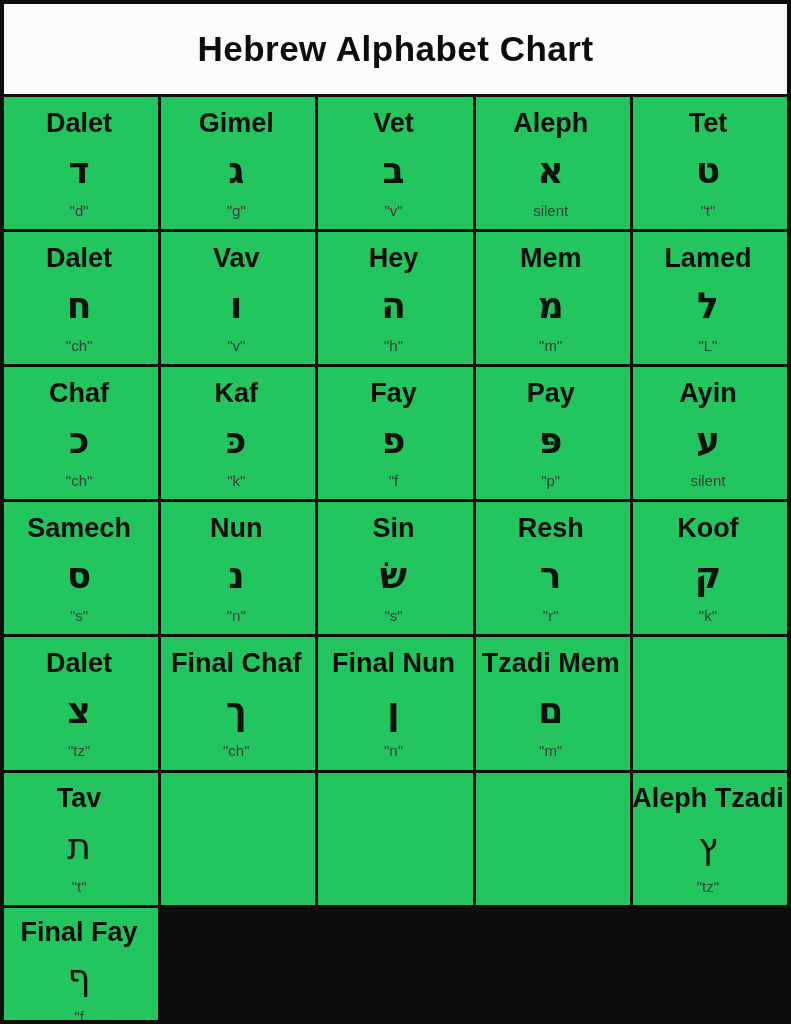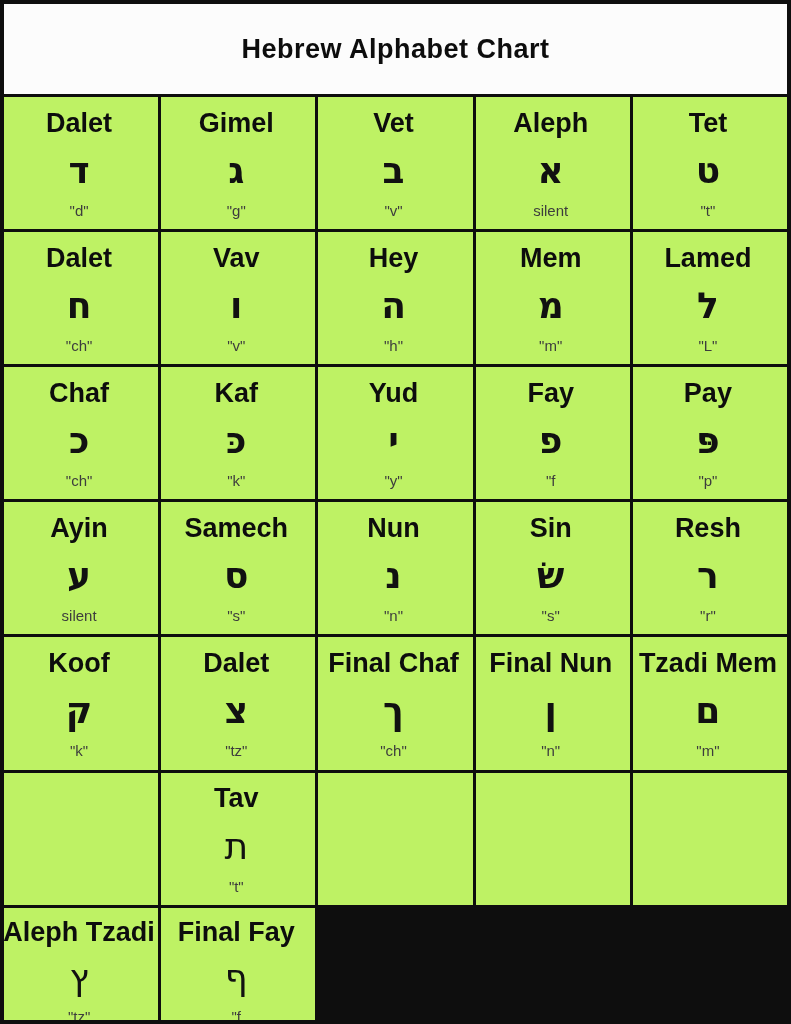--- a/index.html
+++ b/index.html
@@ -16,34 +16,34 @@
   .title-bar {
     background: #fcfcfc;
     height: 90px;
     flex: 0 0 auto;
     display: flex;
     align-items: center;
     justify-content: center;
     margin-bottom: 3px;
   }
   .title {
-    font-size: 27px;
+    font-size: 35px;
     font-weight: 700;
     letter-spacing: 0.5px;
     color: #0d0d0d;
   }
   .grid {
     flex: 1 1 auto;
     display: grid;
     grid-template-columns: repeat(5, 1fr);
     grid-template-rows: repeat(6, 1fr) 0.85fr;
     gap: 3px;
   }
   .cell {
-    background: #bef264;
+    background: #22c55e;
     display: flex;
     flex-direction: column;
     align-items: center;
     justify-content: space-evenly;
     padding: 10px 4px 8px 0;
     overflow: hidden;
     gap: 10px;
   }
   .name {
     font-size: 27px;
@@ -131,25 +131,20 @@
     <div class="cell">
       <div class="name">Chaf</div>
       <div class="letter">כ</div>
       <div class="sound">"ch"</div>
     </div>
     <div class="cell">
       <div class="name">Kaf</div>
       <div class="letter">כּ</div>
       <div class="sound">"k"</div>
     </div>
-    <div class="cell">
-      <div class="name">Yud</div>
-      <div class="letter">י</div>
-      <div class="sound">"y"</div>
-    </div>
 
     <div class="cell">
       <div class="name">Fay</div>
       <div class="letter">פ</div>
       <div class="sound">"f</div>
     </div>
     <div class="cell">
       <div class="name">Pay</div>
       <div class="letter">פּ</div>
       <div class="sound">"p"</div>

